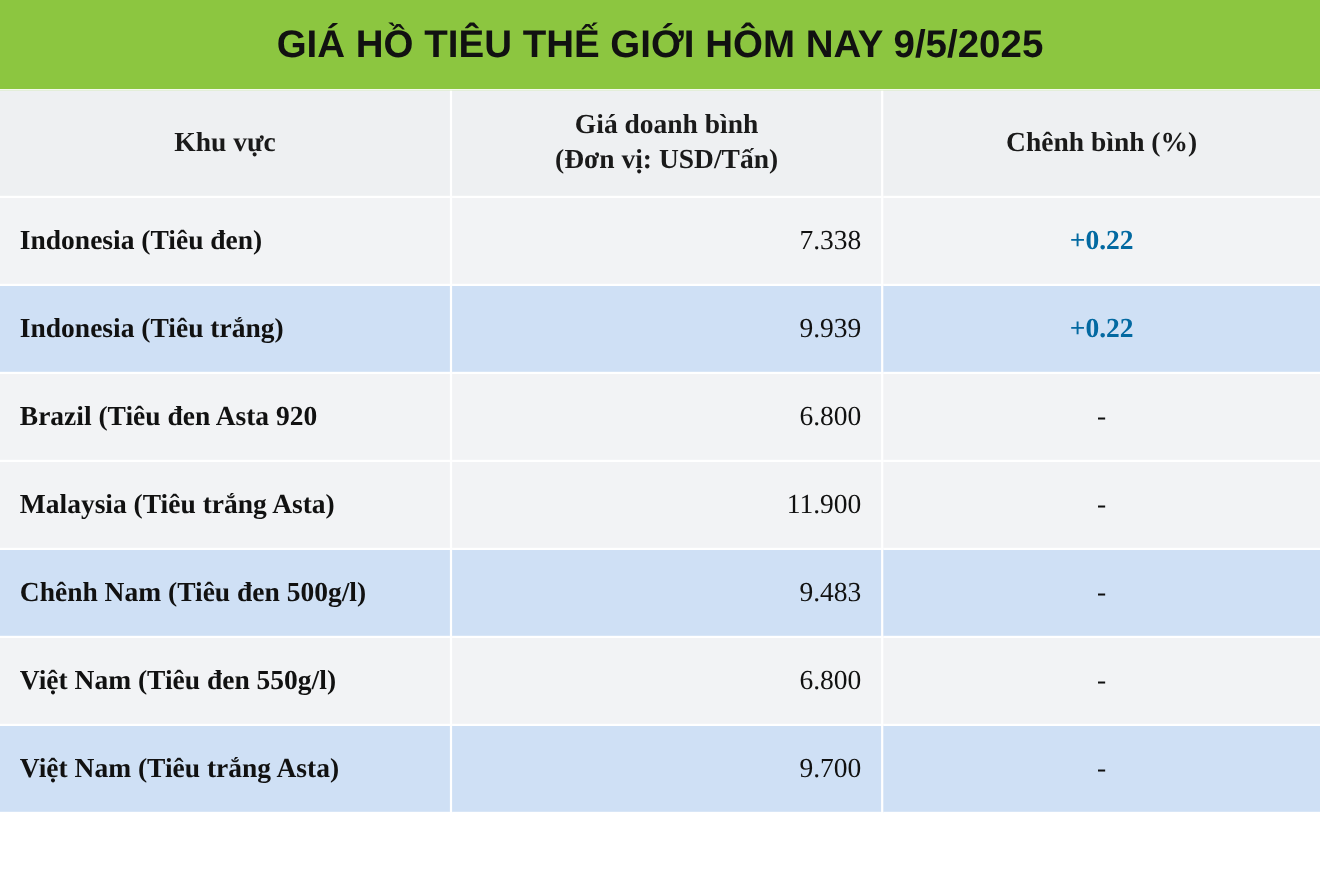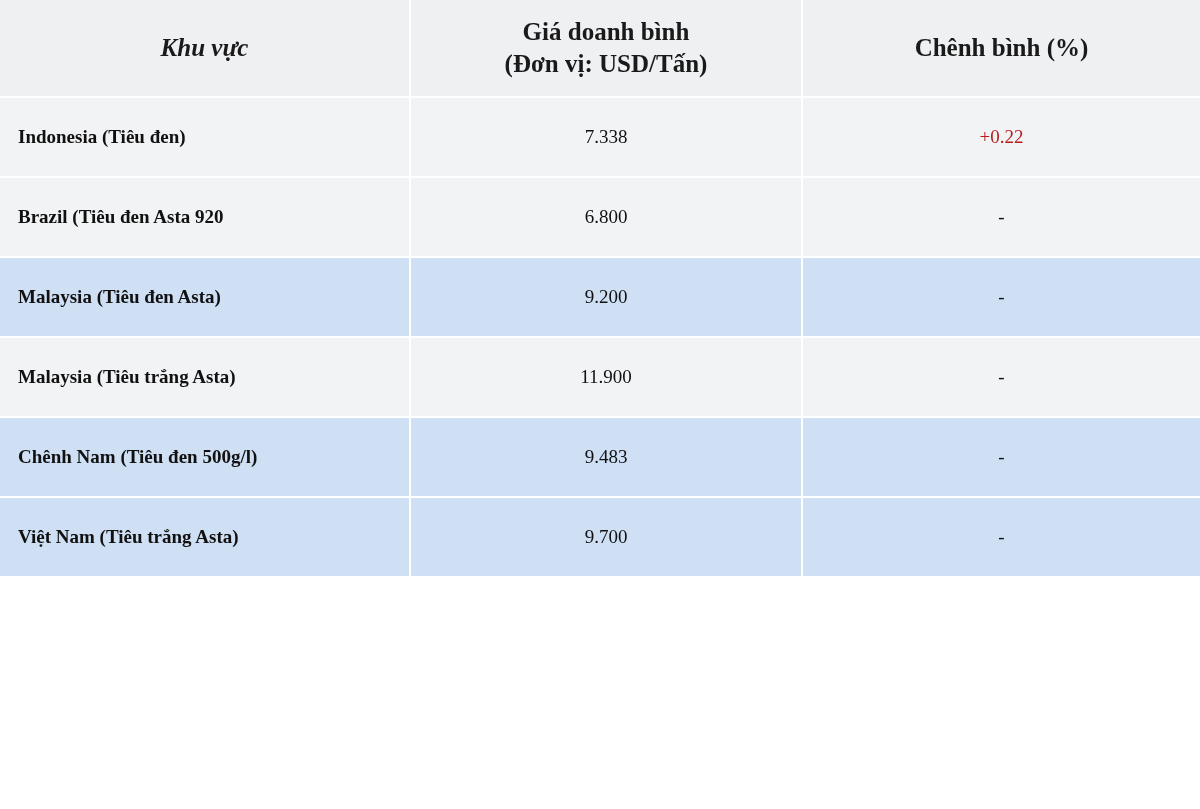--- a/index.html
+++ b/index.html
@@ -104,61 +104,63 @@
     background: #eef0f2;
     font-family: "Liberation Serif", serif;
     font-weight: bold;
     font-size: 25px;
     color: #1a1a1a;
     text-align: center;
     line-height: 1.28;
   }
   thead th.head-region {
     background: #eef0f2;
-    font-style: italic;
   }
 
   tbody tr.row-alt-a td { background: #f2f3f5; }
   tbody tr.row-alt-b td { background: #cfe0f5; }
 
   tbody td {
     height: 78px;
     font-family: "Liberation Serif", serif;
-    font-size: 19px;
+    font-size: 25px;
     color: #111111;
   }
   tbody td.region {
     font-weight: bold;
     text-align: left;
     white-space: nowrap;
   }
   tbody td.price {
-    text-align: center;
+    text-align: right;
     font-weight: normal;
   }
   tbody td.change {
     text-align: center;
-    font-weight: normal;
-    color: #b91c1c;
+    font-weight: bold;
+    color: #0369a1;
   }
   tbody td.change.neutral {
     font-weight: normal;
     color: #111111;
   }
 </style>
 </head>
 <body>
 
 <div class="page">
 
   <div class="watermark">
     <div class="wm-line1">Doanh nghiệp &amp;</div>
     <div class="wm-line2">Kinh doanh</div>
   </div>
 
+  <div class="title-bar">
+    <div class="title-text">GIÁ HỒ TIÊU THẾ GIỚI HÔM NAY 9/5/2025</div>
+  </div>
 
   <table class="price-table">
     <colgroup>
       <col class="c1">
       <col class="c2">
       <col class="c3">
     </colgroup>
     <thead>
       <tr>
         <th class="head-region">Khu vực</th>
@@ -168,40 +170,45 @@
         </th>
         <th>Chênh bình (%)</th>
       </tr>
     </thead>
     <tbody>
       <tr class="row-alt-a">
         <td class="region">Indonesia (Tiêu đen)</td>
         <td class="price">7.338</td>
         <td class="change">+0.22</td>
       </tr>
+      <tr class="row-alt-b">
+        <td class="region">Indonesia (Tiêu trắng)</td>
+        <td class="price">9.939</td>
+        <td class="change">+0.22</td>
+      </tr>
       <tr class="row-alt-a">
         <td class="region">Brazil (Tiêu đen Asta 920</td>
         <td class="price">6.800</td>
-        <td class="change neutral">-</td>
-      </tr>
-      <tr class="row-alt-b">
-        <td class="region">Malaysia (Tiêu đen Asta)</td>
-        <td class="price">9.200</td>
         <td class="change neutral">-</td>
       </tr>
       <tr class="row-alt-a">
         <td class="region">Malaysia (Tiêu trắng Asta)</td>
         <td class="price">11.900</td>
         <td class="change neutral">-</td>
       </tr>
       <tr class="row-alt-b">
         <td class="region">Chênh Nam (Tiêu đen 500g/l)</td>
         <td class="price">9.483</td>
         <td class="change neutral">-</td>
       </tr>
+      <tr class="row-alt-a">
+        <td class="region">Việt Nam (Tiêu đen 550g/l)</td>
+        <td class="price">6.800</td>
+        <td class="change neutral">-</td>
+      </tr>
       <tr class="row-alt-b">
         <td class="region">Việt Nam (Tiêu trắng Asta)</td>
         <td class="price">9.700</td>
         <td class="change neutral">-</td>
       </tr>
     </tbody>
   </table>
 
 </div>
 

